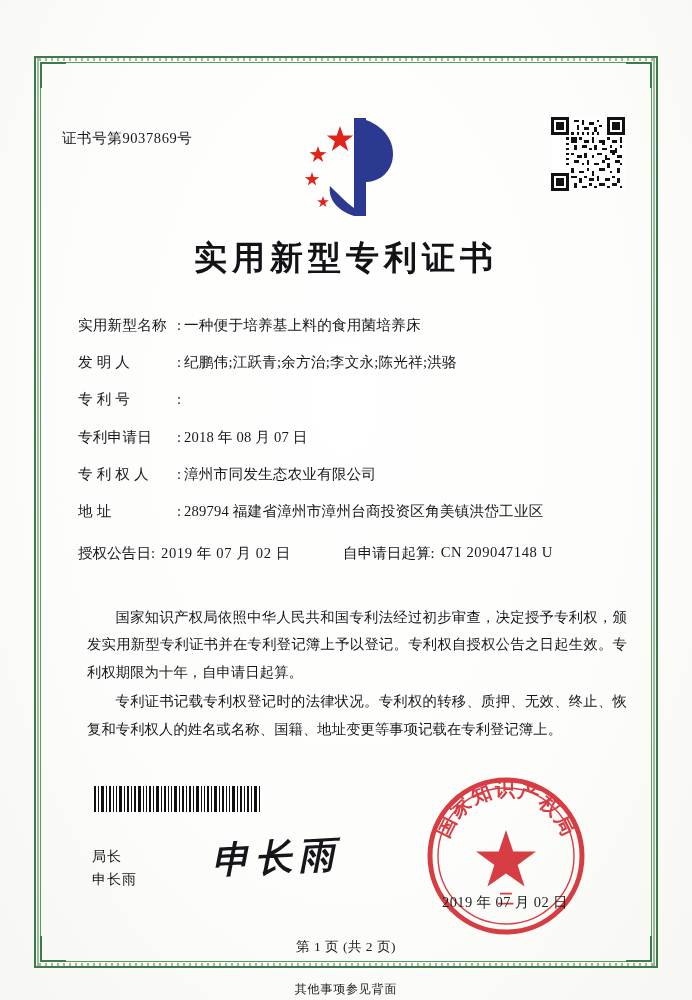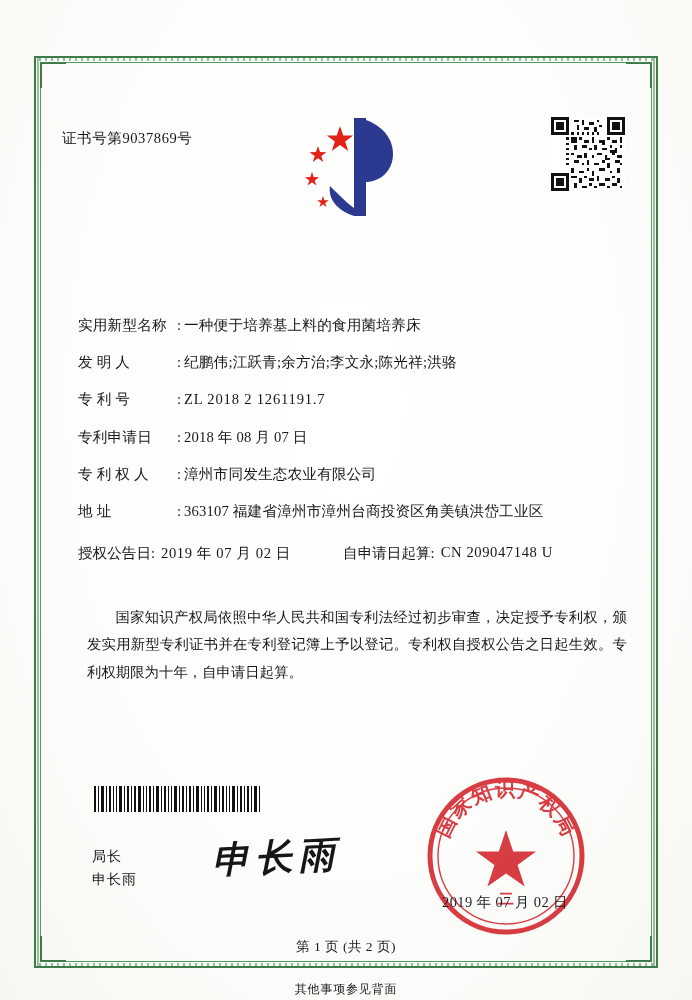--- a/index.html
+++ b/index.html
@@ -381,71 +381,72 @@
         <rect x="24" y="26" width="2" height="1"></rect>
           <rect x="27" y="27" width="1" height="1"></rect>
         <rect x="22" y="16" width="1" height="1"></rect>
           <rect x="27" y="18" width="1" height="1"></rect>
         <rect x="20" y="10" width="1" height="1"></rect>
           <rect x="23" y="13" width="2" height="1"></rect>
       </g>
     </svg>
   </div>
 
+  <div class="doc-title">实用新型专利证书</div>
 
   <div class="fields">
 
     <div class="field-row">
       <span class="field-label">实用新型名称</span>
       <span class="field-colon">:</span>
       <span class="field-value">一种便于培养基上料的食用菌培养床</span>
     </div>
 
     <div class="field-row">
       <span class="field-label spread">发 明 人</span>
       <span class="field-colon">:</span>
       <span class="field-value">纪鹏伟;江跃青;余方治;李文永;陈光祥;洪骆</span>
     </div>
 
     <div class="field-row">
       <span class="field-label spread">专 利 号</span>
       <span class="field-colon">:</span>
-      <span class="field-value mono-ish">ZL 2018 2 1261191.7</span>
     </div>
 
     <div class="field-row">
       <span class="field-label">专利申请日</span>
       <span class="field-colon">:</span>
       <span class="field-value">2018 年 08 月 07 日</span>
     </div>
 
     <div class="field-row">
       <span class="field-label spread">专 利 权 人</span>
       <span class="field-colon">:</span>
       <span class="field-value">漳州市同发生态农业有限公司</span>
     </div>
 
     <div class="field-row">
       <span class="field-label spread">地        址</span>
       <span class="field-colon">:</span>
-      <span class="field-value">363107 福建省漳州市漳州台商投资区角美镇洪岱工业区</span>
+      <span class="field-value">289794 福建省漳州市漳州台商投资区角美镇洪岱工业区</span>
     </div>
 
     <div class="row-inline" style="margin-top:22px;">
       <span class="seg-label">授权公告日:</span>
       <span class="seg-val" style="margin-left:6px;">2019 年 07 月 02 日</span>
       <span class="gap"></span>
       <span class="seg-label">自申请日起算:</span>
       <span class="seg-val" style="margin-left:6px;">CN 209047148 U</span>
     </div>
 
   </div>
 
   <div class="paragraphs">
     <p>国家知识产权局依照中华人民共和国专利法经过初步审查，决定授予专利权，颁发实用新型专利证书并在专利登记簿上予以登记。专利权自授权公告之日起生效。专利权期限为十年，自申请日起算。</p>
+    <p>专利证书记载专利权登记时的法律状况。专利权的转移、质押、无效、终止、恢复和专利权人的姓名或名称、国籍、地址变更等事项记载在专利登记簿上。</p>
   </div>
 
   <div class="barcode">
     <svg width="170" height="26" viewBox="0 0 170 26" shape-rendering="crispEdges">
       <rect width="170" height="26" fill="#ffffff"></rect>
       <g fill="#111111">
         <rect x="2" y="0" width="2" height="26"></rect>
           <rect x="6" y="0" width="1" height="26"></rect>
         <rect x="9" y="0" width="3" height="26"></rect>
           <rect x="14" y="0" width="1" height="26"></rect>

